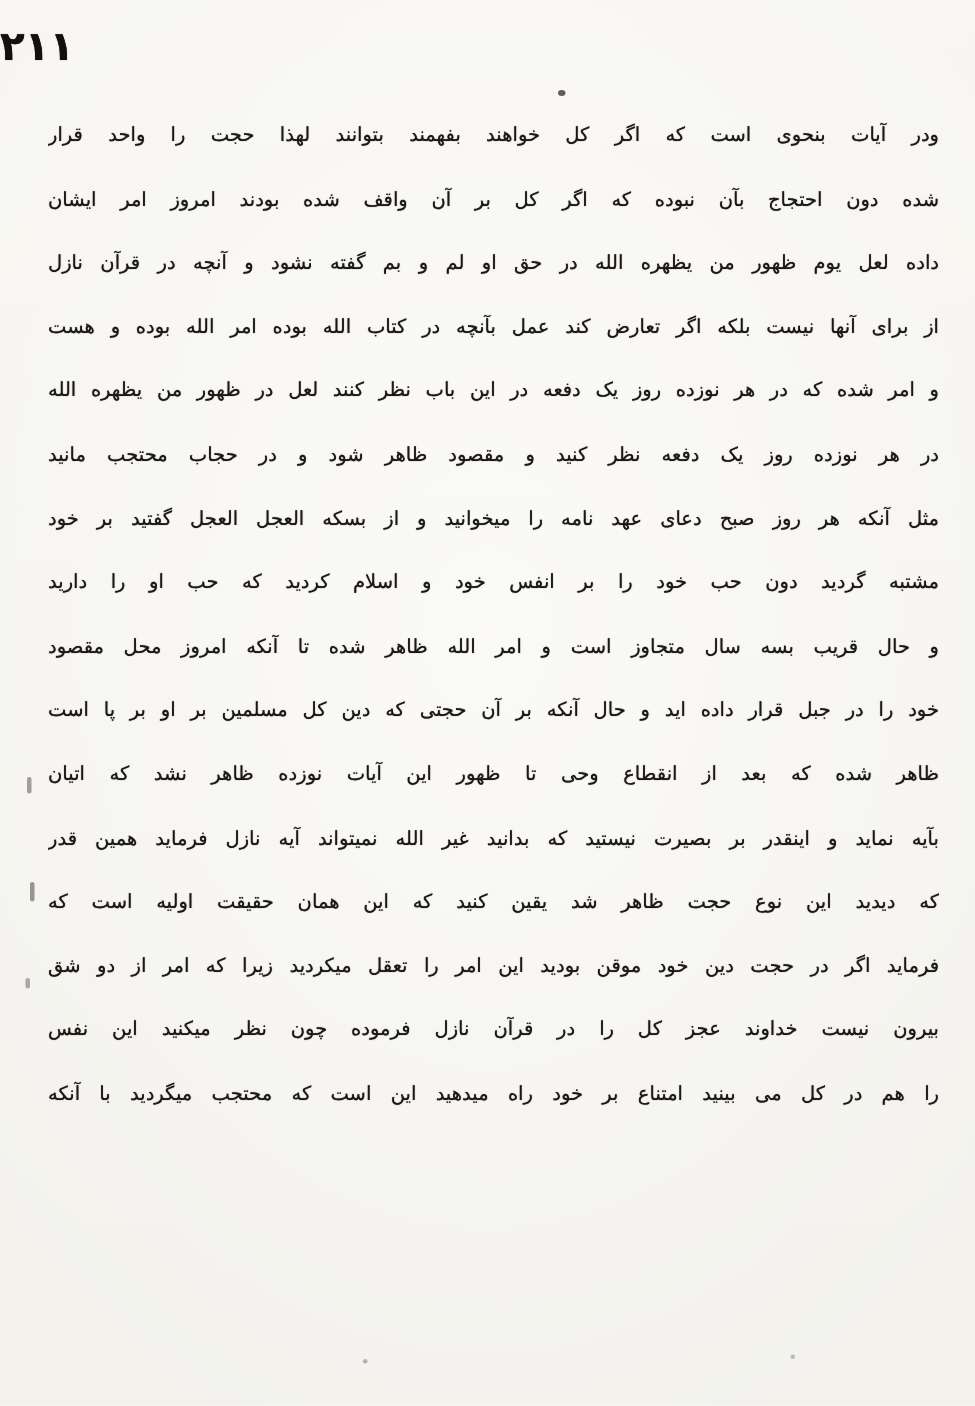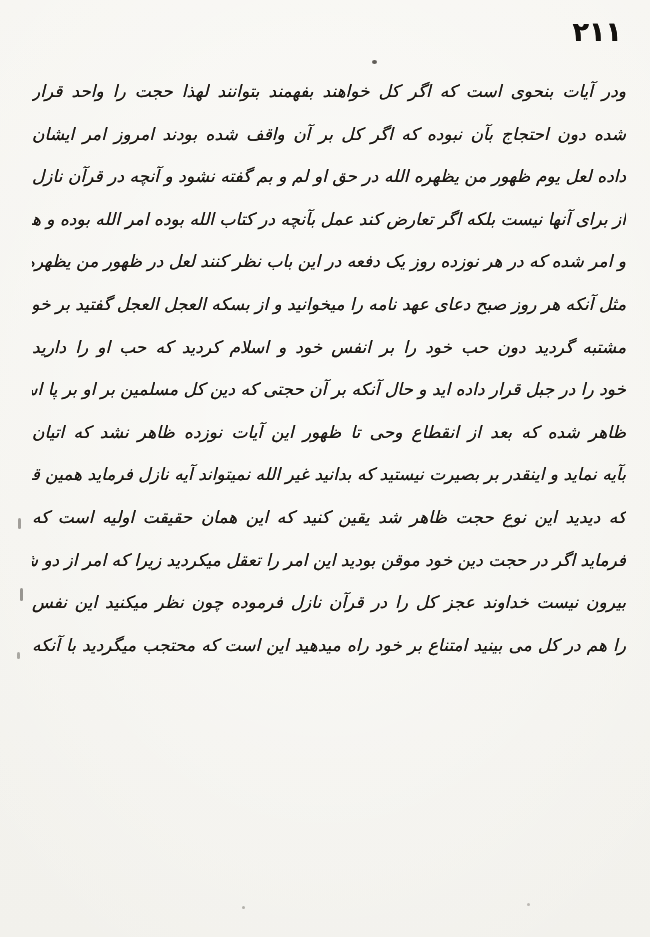--- a/index.html
+++ b/index.html
@@ -19,39 +19,38 @@
     inset: 0;
     background:
       radial-gradient(ellipse 120% 110% at 50% 45%, rgba(255,255,255,0.55) 0%, rgba(255,255,255,0) 60%),
       linear-gradient(180deg, #f7f6f2 0%, #f4f3ee 55%, #f2f1ec 100%);
   }
   .page-number {
     position: absolute;
     top: 16px;
     left: 0;
     width: 622px;
-    text-align: right;
+    text-align: left;
     font-size: 27px;
     font-weight: bold;
     letter-spacing: 3px;
     color: #13110e;
     text-shadow: 0 0 0.5px #13110e;
   }
   .text-block {
     position: absolute;
     top: 70px;
     right: 24px;
     left: 32px;
     direction: rtl;
   }
   .ms-line {
     height: 42.6px;
     line-height: 42.6px;
-    font-size: 17px;
-    font-style: italic;
+    font-size: 13px;
     color: #1c1813;
     text-shadow: 0 0 0.6px rgba(28,24,19,0.85);
     text-align: justify;
     text-align-last: justify;
     white-space: nowrap;
     overflow: hidden;
   }
   .speck {
     position: absolute;
     background: #3a362f;
@@ -70,22 +69,24 @@
 <div class="page">
 
   <div class="page-number">٢١١</div>
 
   <div class="text-block">
     <div class="ms-line">ودر آیات بنحوی است که اگر کل خواهند بفهمند بتوانند لهذا حجت را واحد قرار</div>
     <div class="ms-line">شده دون احتجاج بآن نبوده که اگر کل بر آن واقف شده بودند امروز امر ایشان</div>
     <div class="ms-line">داده لعل یوم ظهور من یظهره الله در حق او لم و بم گفته نشود و آنچه در قرآن نازل</div>
     <div class="ms-line">از برای آنها نیست بلکه اگر تعارض کند عمل بآنچه در کتاب الله بوده امر الله بوده و هست</div>
     <div class="ms-line">و امر شده که در هر نوزده روز یک دفعه در این باب نظر کنند لعل در ظهور من یظهره الله</div>
+    <div class="ms-line">در هر نوزده روز یک دفعه نظر کنید و مقصود ظاهر شود و در حجاب محتجب مانید</div>
     <div class="ms-line">مثل آنکه هر روز صبح دعای عهد نامه را میخوانید و از بسکه العجل العجل گفتید بر خود</div>
     <div class="ms-line">مشتبه گردید دون حب خود را بر انفس خود و اسلام کردید که حب او را دارید</div>
+    <div class="ms-line">و حال قریب بسه سال متجاوز است و امر الله ظاهر شده تا آنکه امروز محل مقصود</div>
     <div class="ms-line">خود را در جبل قرار داده اید و حال آنکه بر آن حجتی که دین کل مسلمین بر او بر پا است</div>
     <div class="ms-line">ظاهر شده که بعد از انقطاع وحی تا ظهور این آیات نوزده ظاهر نشد که اتیان</div>
     <div class="ms-line">بآیه نماید و اینقدر بر بصیرت نیستید که بدانید غیر الله نمیتواند آیه نازل فرماید همین قدر</div>
     <div class="ms-line">که دیدید این نوع حجت ظاهر شد یقین کنید که این همان حقیقت اولیه است که</div>
     <div class="ms-line">فرماید اگر در حجت دین خود موقن بودید این امر را تعقل میکردید زیرا که امر از دو شق</div>
     <div class="ms-line">بیرون نیست خداوند عجز کل را در قرآن نازل فرموده چون نظر میکنید این نفس</div>
     <div class="ms-line">را هم در کل می بینید امتناع بر خود راه میدهید این است که محتجب میگردید با آنکه</div>
   </div>
 
   <div class="speck s1"></div>

